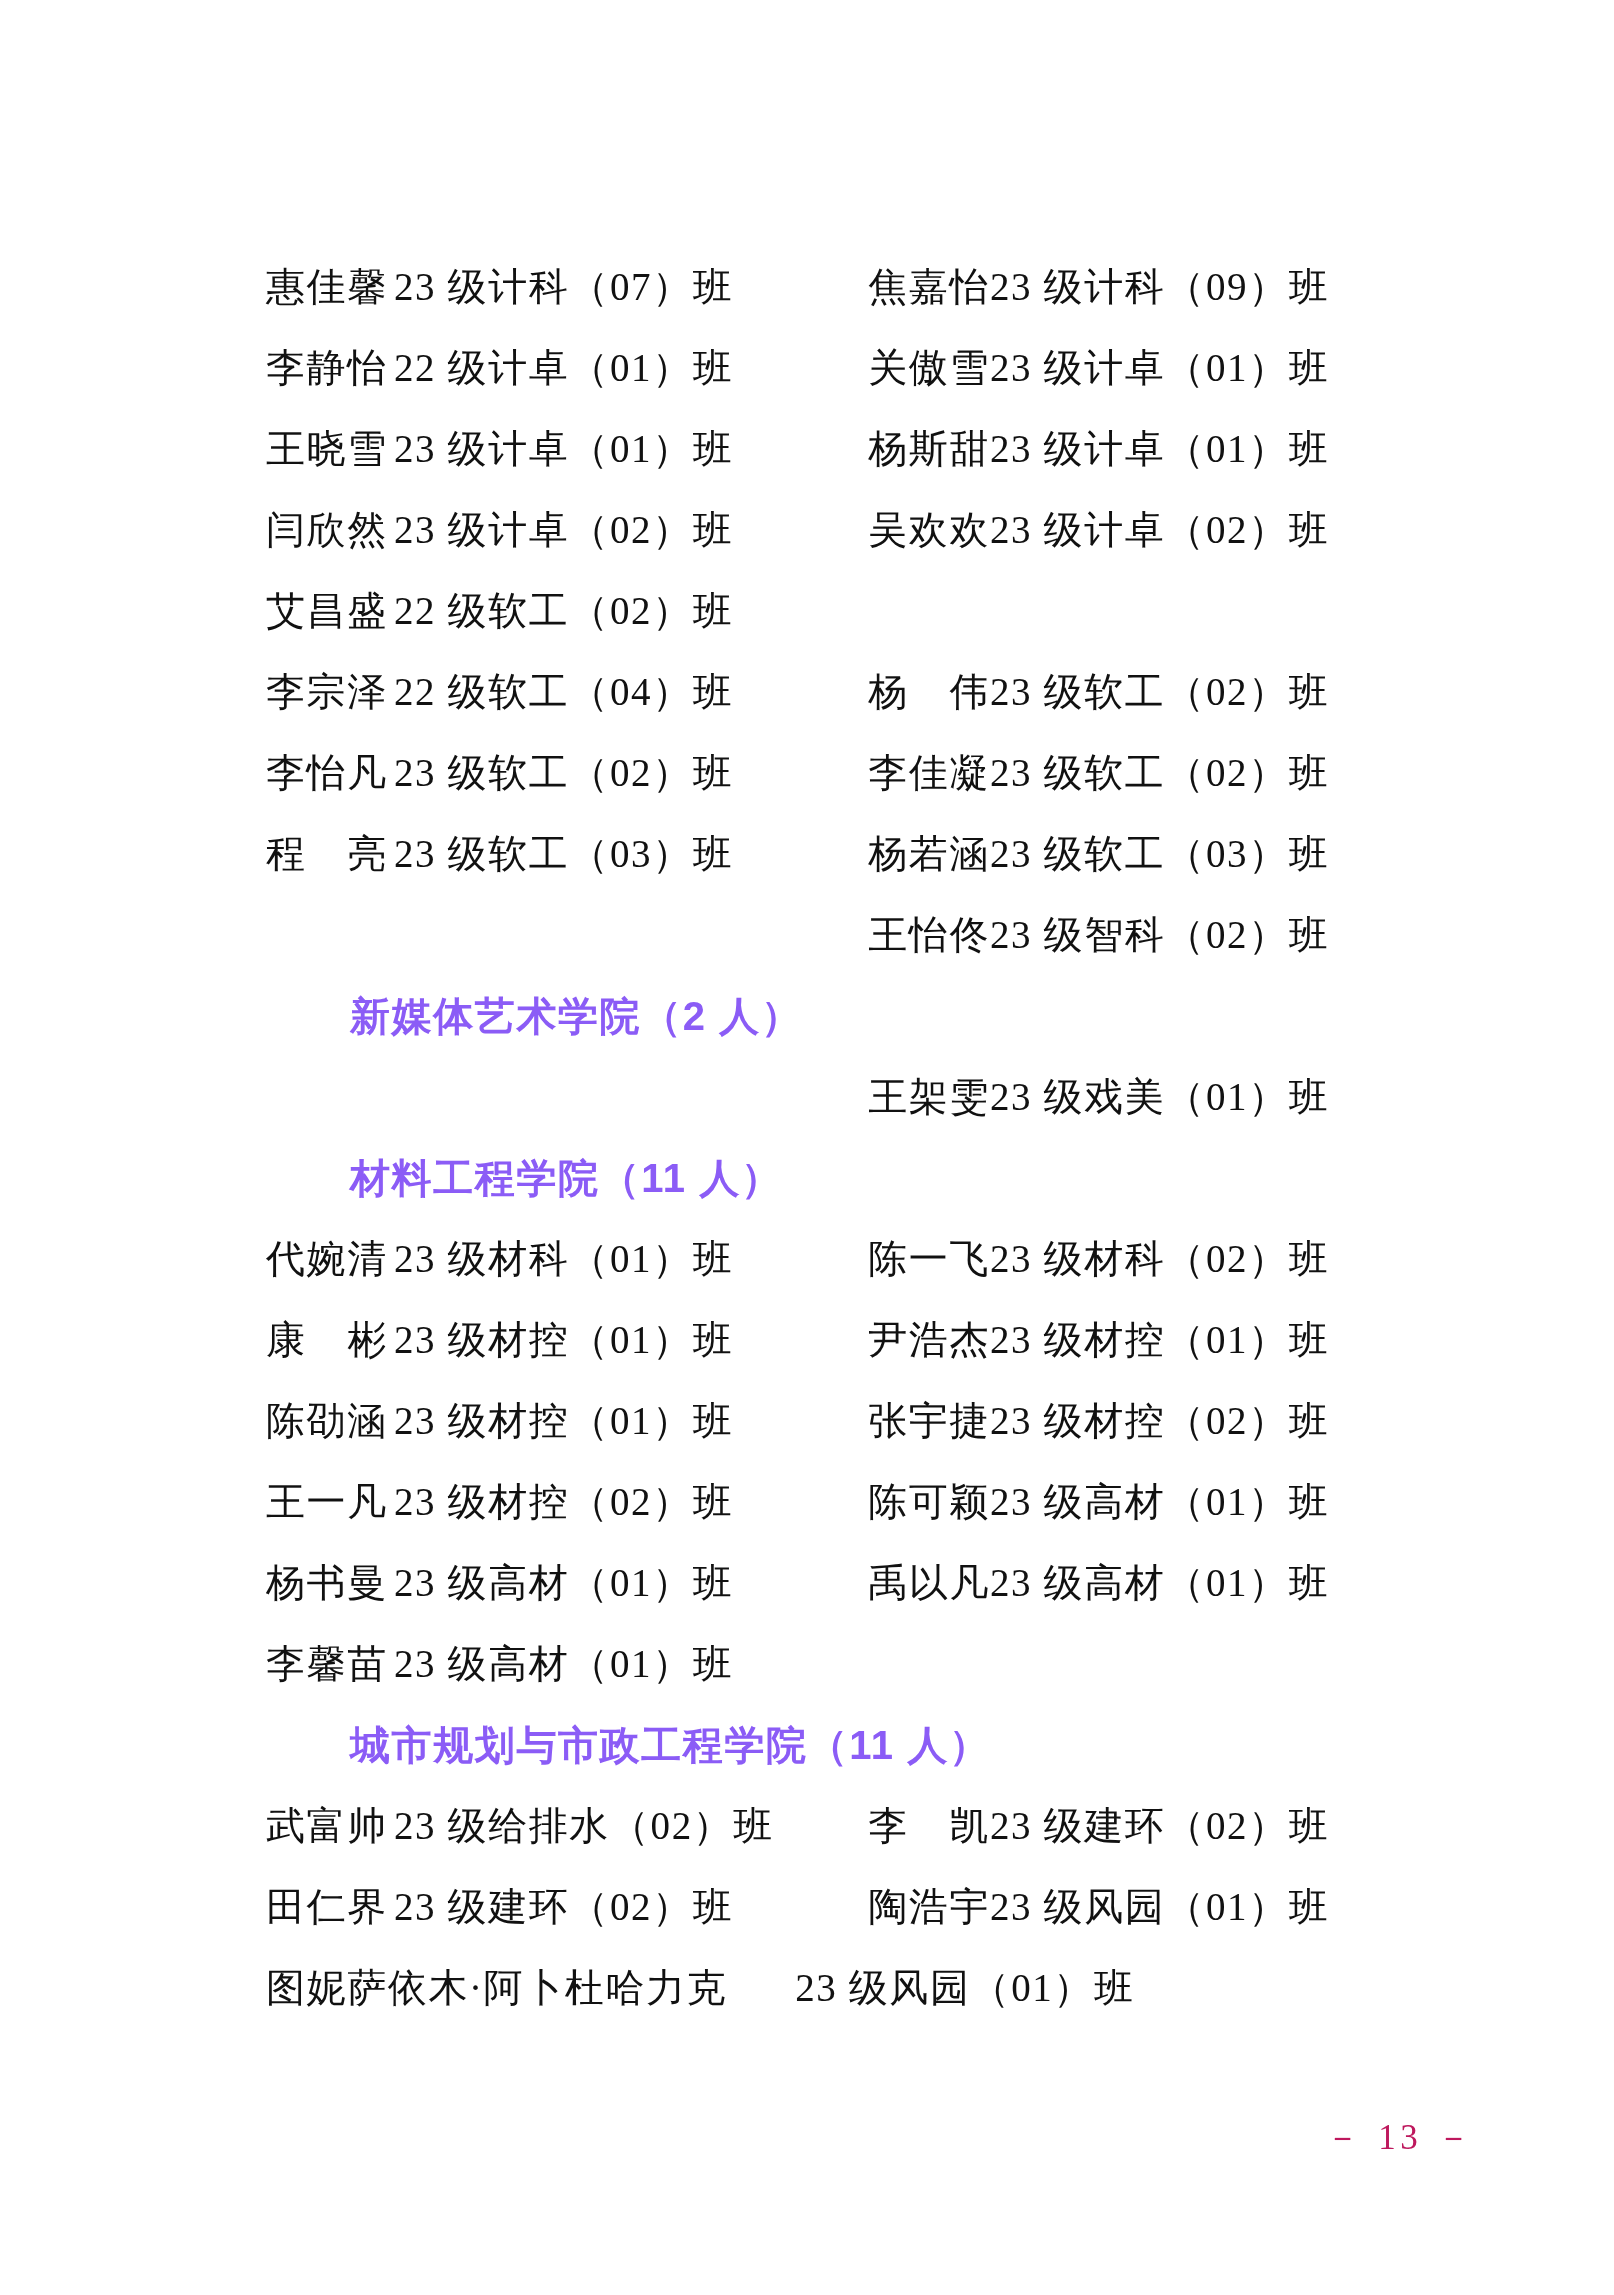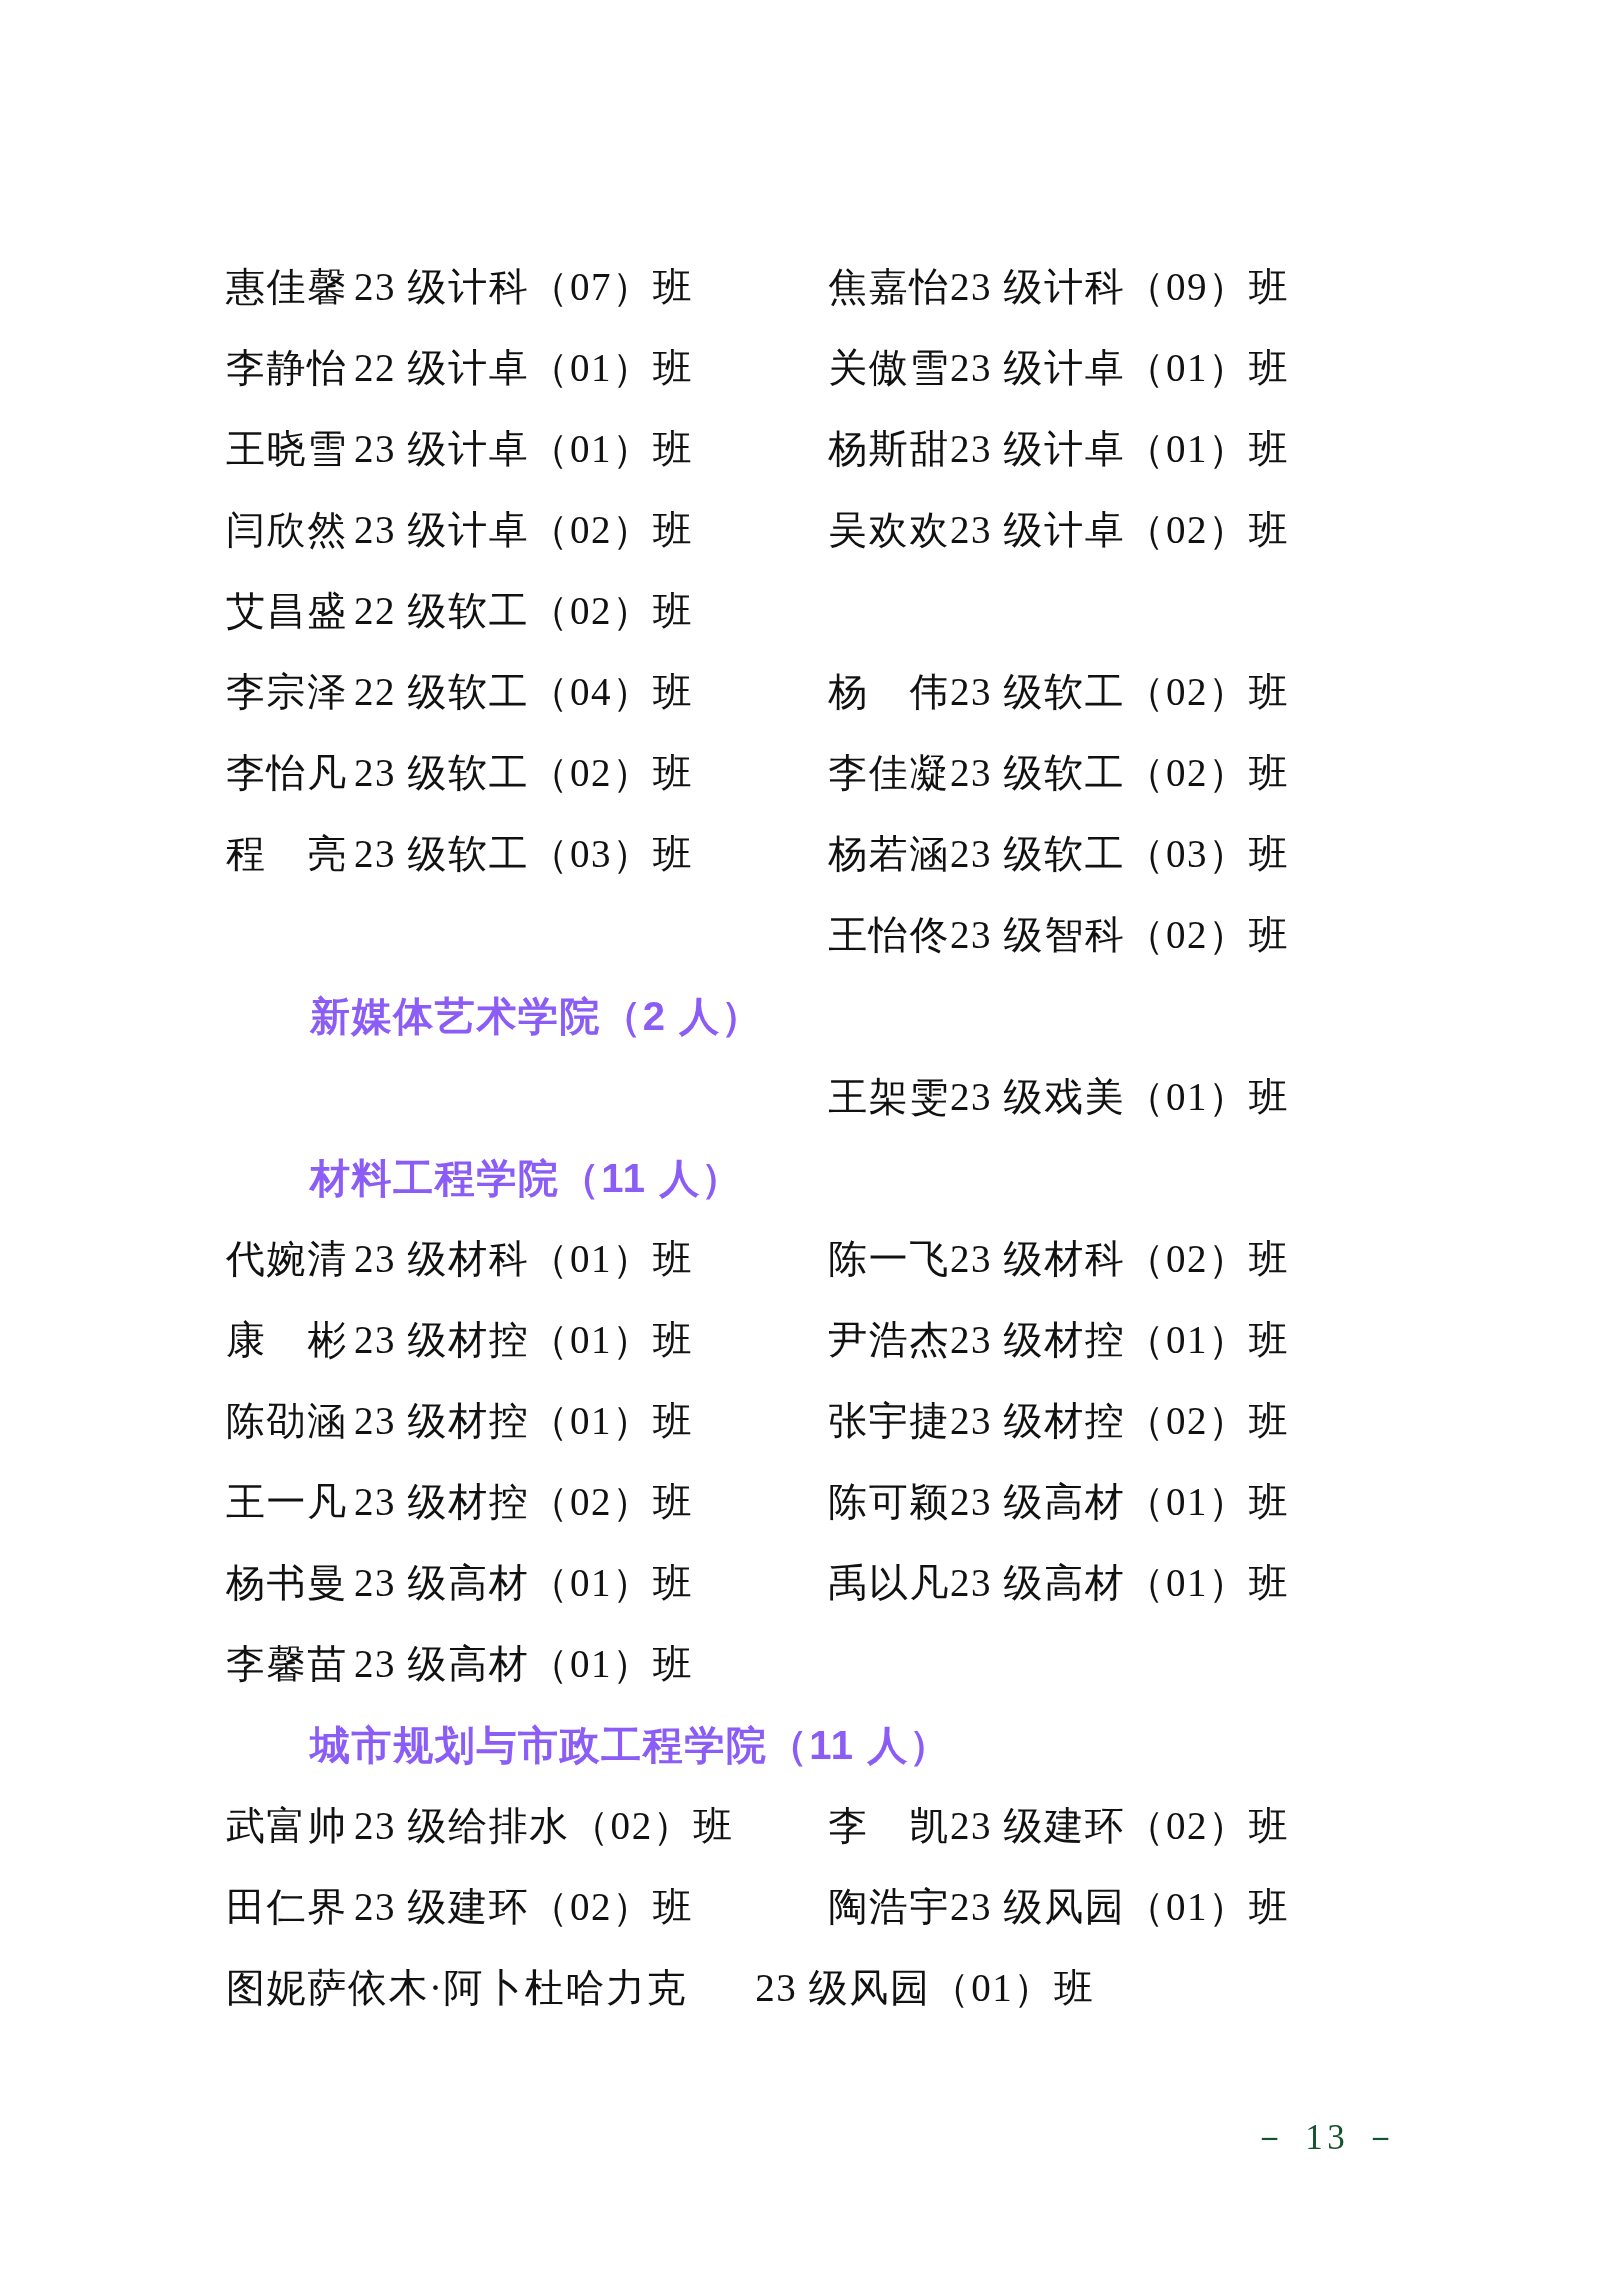--- a/index.html
+++ b/index.html
@@ -8,20 +8,21 @@
     background:#ffffff;
     color:#111111;
     font-family:"Liberation Serif","DejaVu Serif",serif;
     position:relative;
     overflow:hidden;
   }
   .page{
     position:absolute;inset:0;
     padding-top:246px;
     box-sizing:border-box;
+    padding-left:40px;
   }
   .line{
     position:relative;
     height:81px;
   }
   .entry{
     position:absolute;
     top:50%;
     transform:translateY(-50%);
     white-space:nowrap;
@@ -48,25 +49,25 @@
     transform:translateY(-50%);
     font-size:40px;
     font-weight:bold;
     font-family:"Liberation Sans","DejaVu Sans",sans-serif;
     letter-spacing:1.6px;
     white-space:nowrap;
     color:#8b5cf6;
   }
   .footer{
     position:absolute;
-    left:1252px;
+    left:1325px;
     top:2114px;
     font-size:35px;
     letter-spacing:4.7px;
-    color:#14532d;
+    color:#be185d;
     white-space:nowrap;
   }
 </style>
 </head>
 <body>
 
 <div class="page">
 
   <div class="line">
     <span class="entry left"><span class="nm">惠佳馨</span><span class="cl">23 级计科（07）班</span></span>

